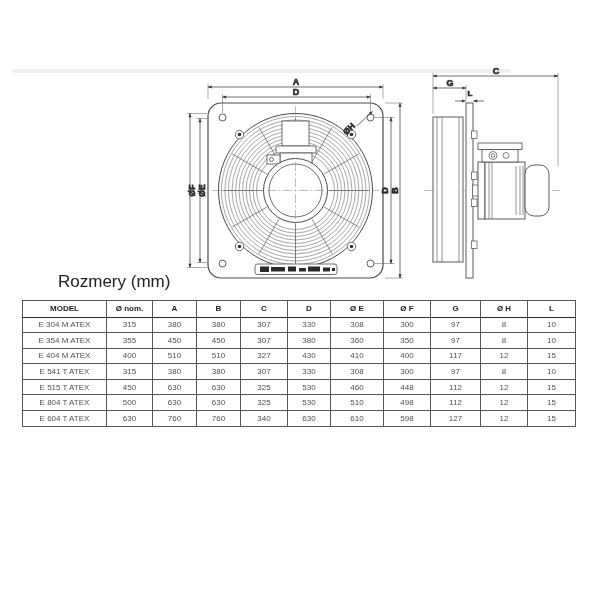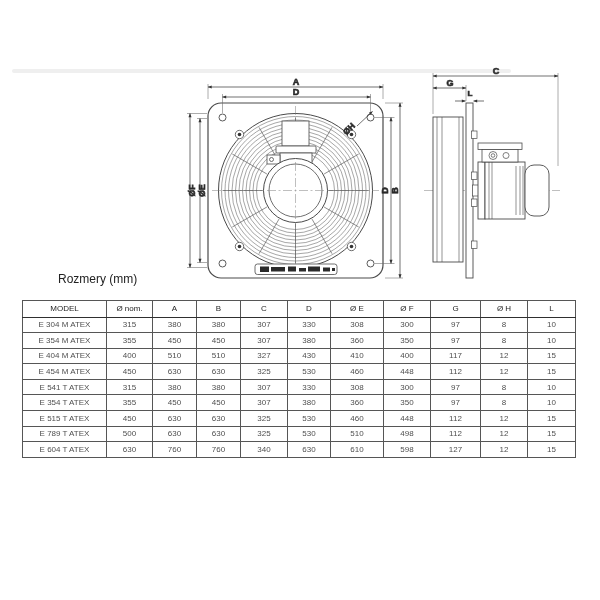--- a/index.html
+++ b/index.html
@@ -1,25 +1,25 @@
 <!DOCTYPE html>
 <html><head>
 <meta charset="utf-8">
 <style>
   html,body{margin:0;padding:0;background:#fff;}
   .page{position:relative;width:600px;height:600px;background:#ffffff;overflow:hidden;
         font-family:"Liberation Sans",sans-serif;}
   .topband{position:absolute;left:12px;top:69px;width:499px;height:4px;background:#efefef;border-radius:2px;}
   .drawing{position:absolute;left:0;top:0;}
-  .title{position:absolute;left:58px;top:272px;font-size:12px;color:#222;}
+  .title{position:absolute;left:58px;top:272px;font-size:17px;color:#222;}
   table.dims{position:absolute;left:22px;top:300px;width:553px;border-collapse:collapse;
              table-layout:fixed;background:#fff;border:1.5px solid #2f2f2f;}
   table.dims th,table.dims td{border:1px solid #565656;text-align:center;padding:0;
              white-space:nowrap;overflow:hidden;font-size:8px;}
-  table.dims th{height:15.5px;font-weight:normal;color:#1e1e1e;border-bottom:1.4px solid #2f2f2f;}
+  table.dims th{height:15.5px;font-weight:bold;color:#1e1e1e;border-bottom:1.4px solid #2f2f2f;}
   table.dims td{height:14.6px;color:#4f4f4f;font-weight:400;}
   svg text{font-family:"Liberation Sans",sans-serif;font-weight:bold;fill:#1f1f1f;}
 </style>
 </head>
 <body>
 
 <div class="page">
 
   <div class="topband"></div>
 
@@ -257,73 +257,47 @@
           <td>510</td>
           <td>327</td>
           <td>430</td>
           <td>410</td>
           <td>400</td>
           <td>117</td>
           <td>12</td>
           <td>15</td>
         </tr>
         <tr>
-          <td>E 454 M ATEX</td>
+          <td>E 541 T ATEX</td>
+          <td>315</td>
+          <td>380</td>
+          <td>380</td>
+          <td>307</td>
+          <td>330</td>
+          <td>308</td>
+          <td>300</td>
+          <td>97</td>
+          <td>8</td>
+          <td>10</td>
+        </tr>
+        <tr>
+          <td>E 515 T ATEX</td>
           <td>450</td>
           <td>630</td>
           <td>630</td>
           <td>325</td>
           <td>530</td>
           <td>460</td>
           <td>448</td>
           <td>112</td>
           <td>12</td>
           <td>15</td>
         </tr>
         <tr>
-          <td>E 541 T ATEX</td>
-          <td>315</td>
-          <td>380</td>
-          <td>380</td>
-          <td>307</td>
-          <td>330</td>
-          <td>308</td>
-          <td>300</td>
-          <td>97</td>
-          <td>8</td>
-          <td>10</td>
-        </tr>
-        <tr>
-          <td>E 354 T ATEX</td>
-          <td>355</td>
-          <td>450</td>
-          <td>450</td>
-          <td>307</td>
-          <td>380</td>
-          <td>360</td>
-          <td>350</td>
-          <td>97</td>
-          <td>8</td>
-          <td>10</td>
-        </tr>
-        <tr>
-          <td>E 515 T ATEX</td>
-          <td>450</td>
-          <td>630</td>
-          <td>630</td>
-          <td>325</td>
-          <td>530</td>
-          <td>460</td>
-          <td>448</td>
-          <td>112</td>
-          <td>12</td>
-          <td>15</td>
-        </tr>
-        <tr>
-          <td>E 789 T ATEX</td>
+          <td>E 804 T ATEX</td>
           <td>500</td>
           <td>630</td>
           <td>630</td>
           <td>325</td>
           <td>530</td>
           <td>510</td>
           <td>498</td>
           <td>112</td>
           <td>12</td>
           <td>15</td>

